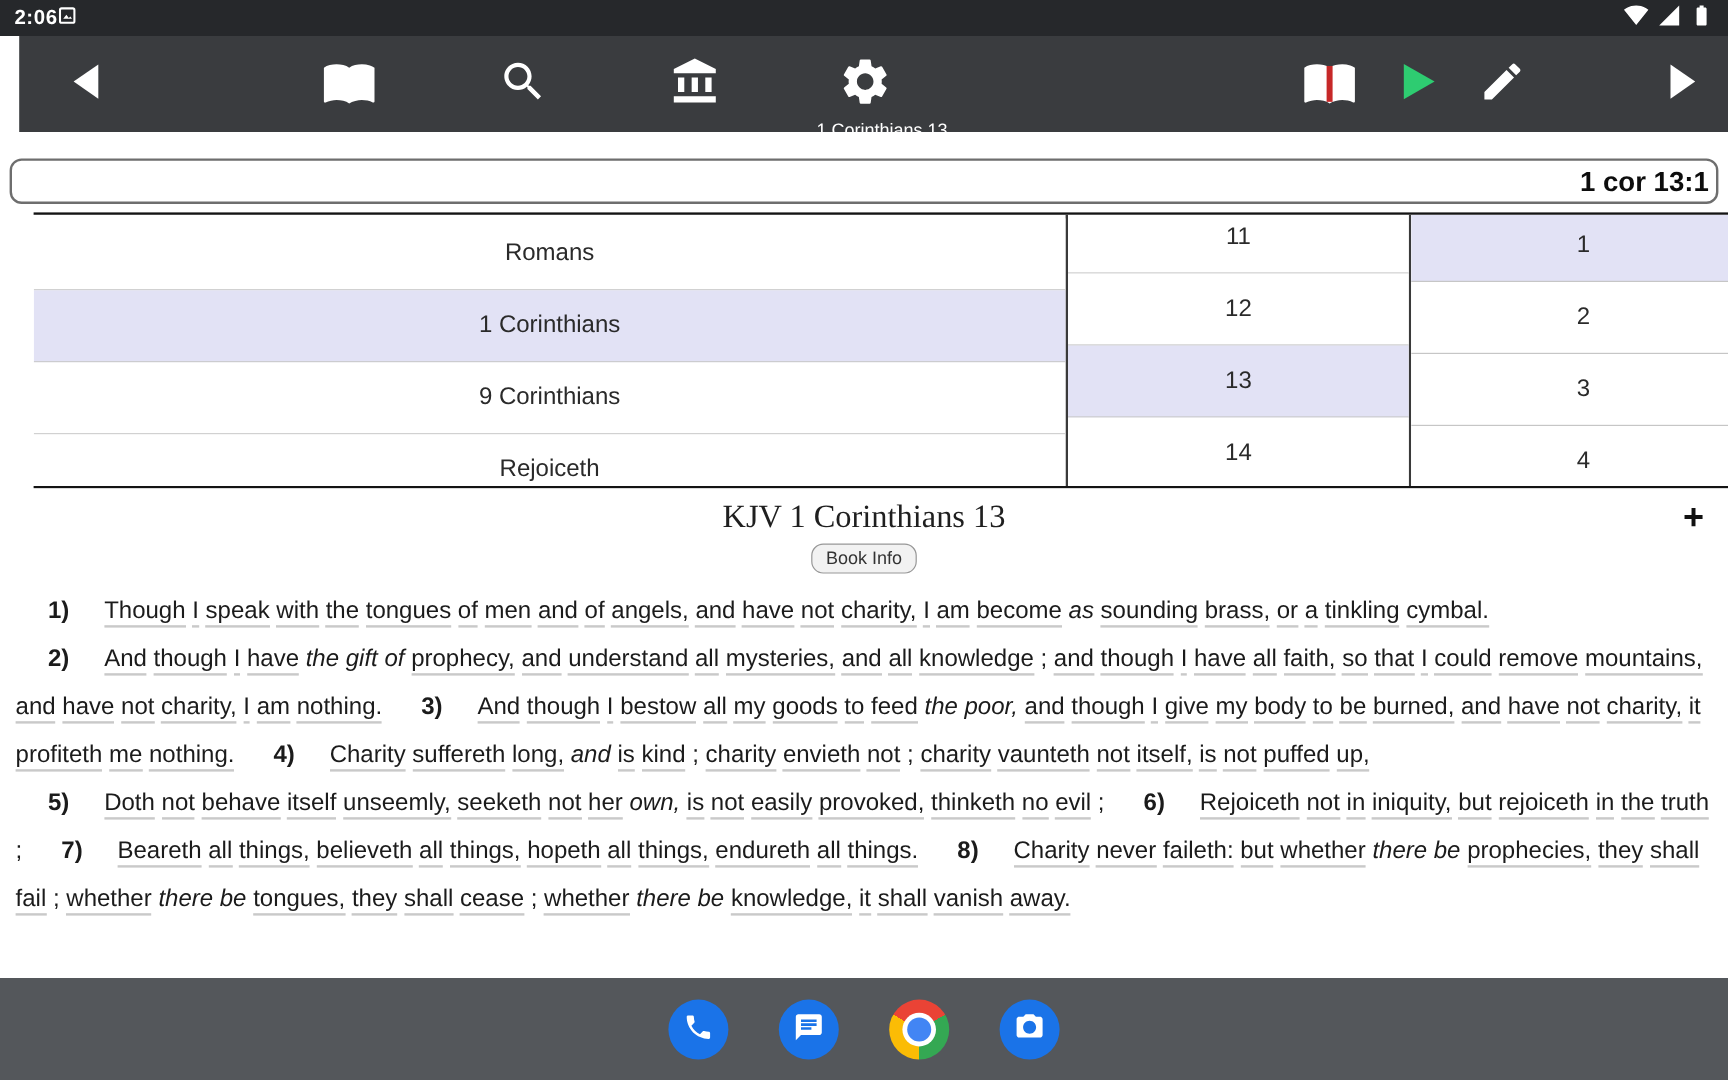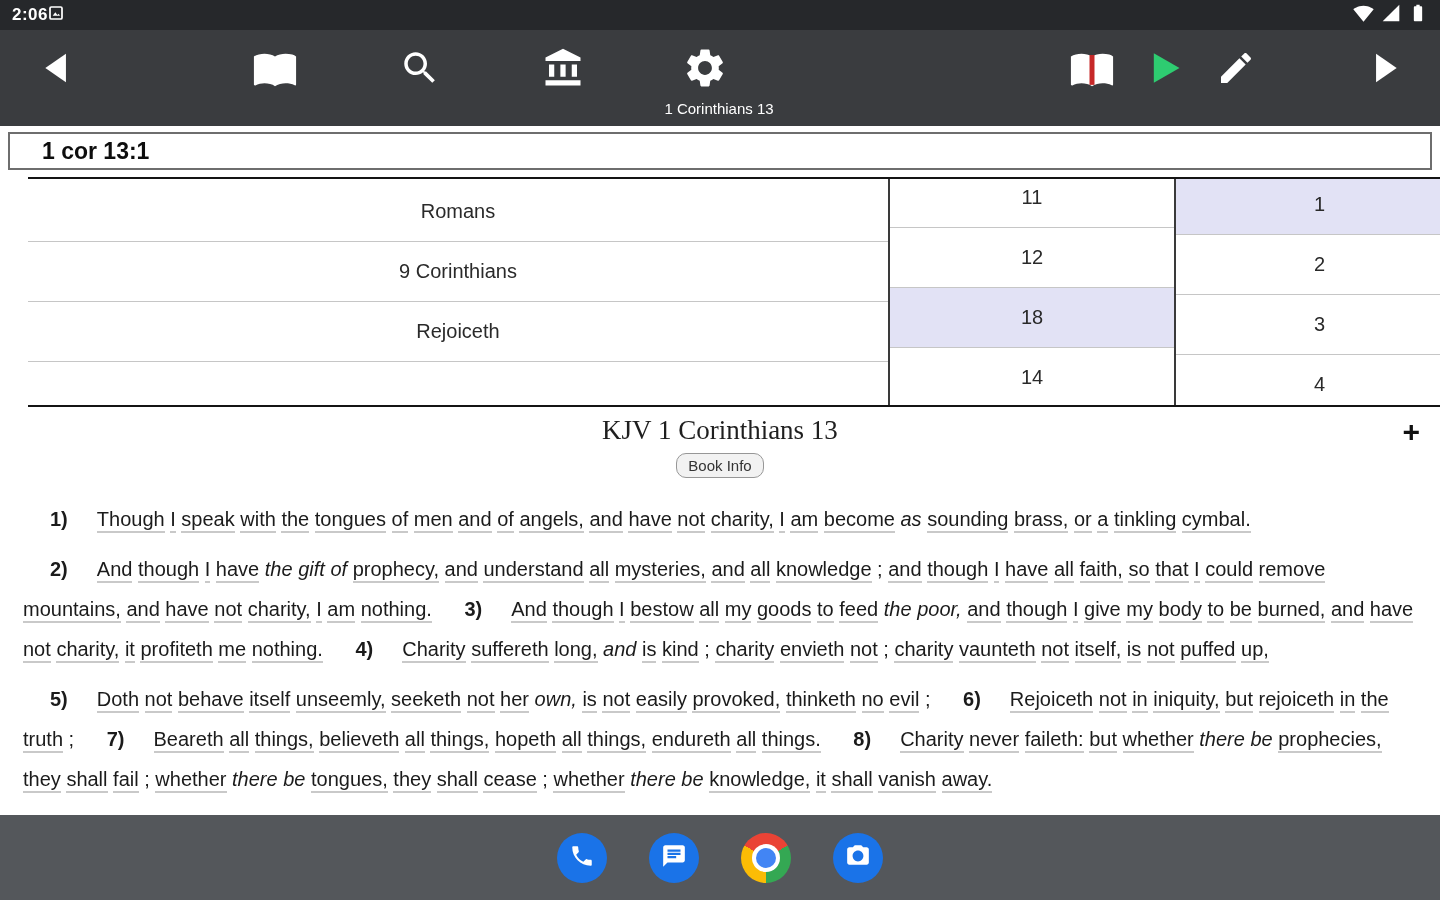--- a/index.html
+++ b/index.html
@@ -8,31 +8,31 @@
   .screen { position:relative; width:1440px; height:900px; overflow:hidden; background:#fff; }
 
   
   .status-bar { position:absolute; top:0; left:0; right:0; height:30px; background:#26282b;
     color:#fff; display:flex; justify-content:space-between; align-items:center; padding:0 12px; }
   .status-left { display:flex; align-items:center; gap:0; }
   .clock { font-size:17px; font-weight:bold; letter-spacing:.5px; }
   .status-right { display:flex; align-items:center; gap:7px; }
 
   
-  .toolbar { position:absolute; top:30px; left:0; right:0; height:96px; background:#3a3c3f; }
+  .toolbar { position:absolute; top:30px; left:16px; right:0; height:80px; background:#3a3c3f; }
   .tb-btn { position:absolute; transform:translateX(-50%); top:10px; width:60px; height:58px;
     background:none; border:none; cursor:pointer; display:flex; align-items:center; justify-content:center; }
   .gear-label { position:absolute; top:70px; left:719px; transform:translateX(-50%);
     color:#fff; font-size:15px; white-space:nowrap; }
 
   
   .search-row { position:absolute; top:132px; left:8px; right:8px; height:38px; }
-  .search-row input { width:100%; height:100%; border:2px solid #6e6e6e; border-radius:0;
+  .search-row input { width:100%; height:100%; border:2px solid #6e6e6e; border-radius:10px;
     font-family:"Liberation Sans", sans-serif; font-size:23px; font-weight:bold; color:#0d0d0d;
-    padding:0 32px; outline:none; background:#fff; }
+    padding:0 6px; outline:none; background:#fff;text-align:right; }
 
   
   .picker { position:absolute; top:177px; left:0; right:0; height:230px;
     border-top:2px solid #141414; border-bottom:2px solid #141414; background:#fff; overflow:hidden;margin-left:28px; }
   .picker-col { position:absolute; top:0; bottom:0; overflow:hidden; background:#fff; }
   .col-books    { left:0;      width:862px; border-right:2px solid #3a3a3a; }
   .col-chapters { left:862px;  width:286px; border-right:2px solid #3a3a3a; }
   .col-verses   { left:1148px; width:289px; border-right:2px solid #3a3a3a; }
   .scroll { position:absolute; left:0; right:0; }
   .picker-row { height:60px; display:flex; align-items:center; justify-content:center;
@@ -42,21 +42,21 @@
   
   .content { position:absolute; top:407px; left:0; right:0; height:408px; background:#fff; }
   .content-title { text-align:center; font-family:"Liberation Serif", serif; font-size:27px;
     font-weight:400; color:#1f1f1f; padding-top:8px; }
   .add-btn { position:absolute; top:10px; right:20px; font-size:30px; line-height:30px;
     color:#111; background:none; border:none; cursor:pointer; font-weight:bold; }
   .book-info-row { text-align:center; margin-top:7px; }
   .book-info-btn { font-family:"Liberation Sans", sans-serif; font-size:15px; color:#333;
     background:#f2f2f2; border:1px solid #979797; padding:3px 11px; border-radius:10px; cursor:pointer; }
   .verses { padding:11px 13px 0; font-size:20px; line-height:40px; color:#1b1b1b; }
-  .verse-par { margin:10px; }
+  .verse-par { margin:0; }
   .vnum { font-weight:bold; font-size:20px; margin-left:27px; margin-right:29px; cursor:pointer; }
   .word { border-bottom:2px solid #c9c9c9; padding-bottom:1px; cursor:pointer; }
   .word.italic { font-style:italic; border-bottom:none; }
   .word.punct { border-bottom:none; }
 
   
   .dock { position:absolute; top:815px; left:0; right:0; bottom:0; background:#54575b;
     display:flex; align-items:center; justify-content:center; gap:42px; }
   .dock-btn { width:50px; height:50px; border-radius:50%; border:none; cursor:pointer;
     display:flex; align-items:center; justify-content:center; padding:0; }
@@ -154,29 +154,30 @@
   </div>
 
   <div class="search-row">
     <input type="text" value="1 cor 13:1" style="">
   </div>
 
   <div class="picker">
     <div class="picker-col col-books">
       <div class="scroll" id="books-list" style="top:3px">
           <div class="picker-row">Romans</div>
+          <div class="picker-row selected">1 Corinthians</div>
           <div class="picker-row">9 Corinthians</div>
           <div class="picker-row">Rejoiceth</div>
         </div>
     </div>
     <div class="picker-col col-chapters">
       <div class="scroll" id="chapters-list" style="top:-11px">
           <div class="picker-row">11</div>
           <div class="picker-row">12</div>
-          <div class="picker-row selected">18</div>
+          <div class="picker-row selected">13</div>
           <div class="picker-row">14</div>
         </div>
     </div>
     <div class="picker-col col-verses">
       <div class="scroll" id="verses-list" style="top:-4px">
           <div class="picker-row selected">1</div>
           <div class="picker-row">2</div>
           <div class="picker-row">3</div>
           <div class="picker-row">4</div>
         </div>

